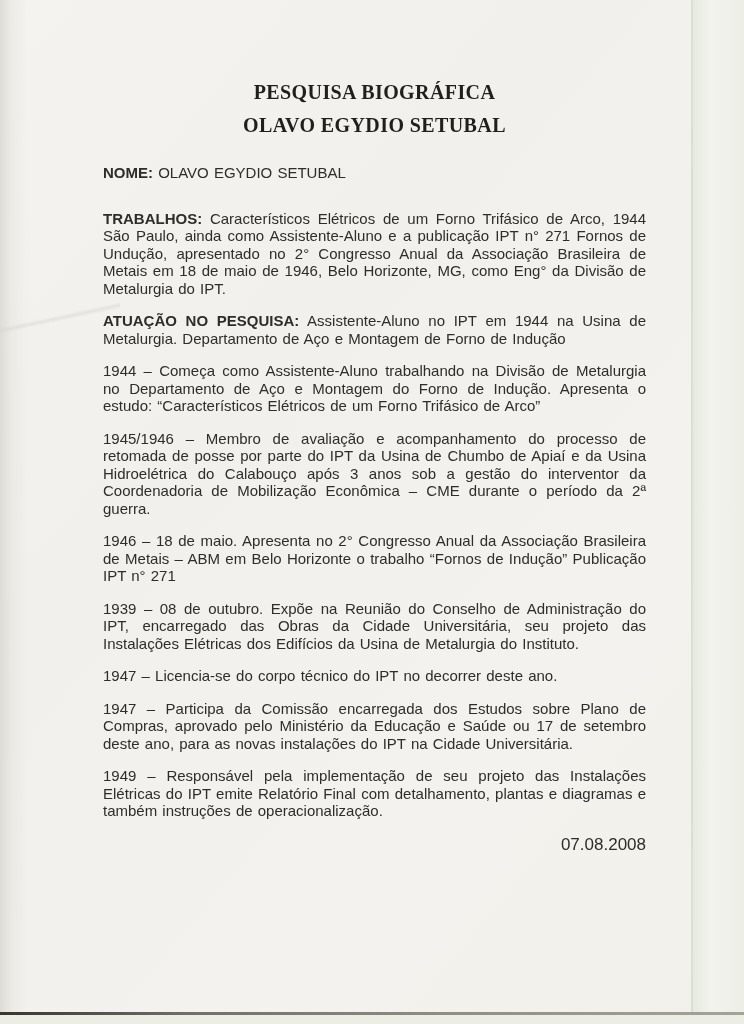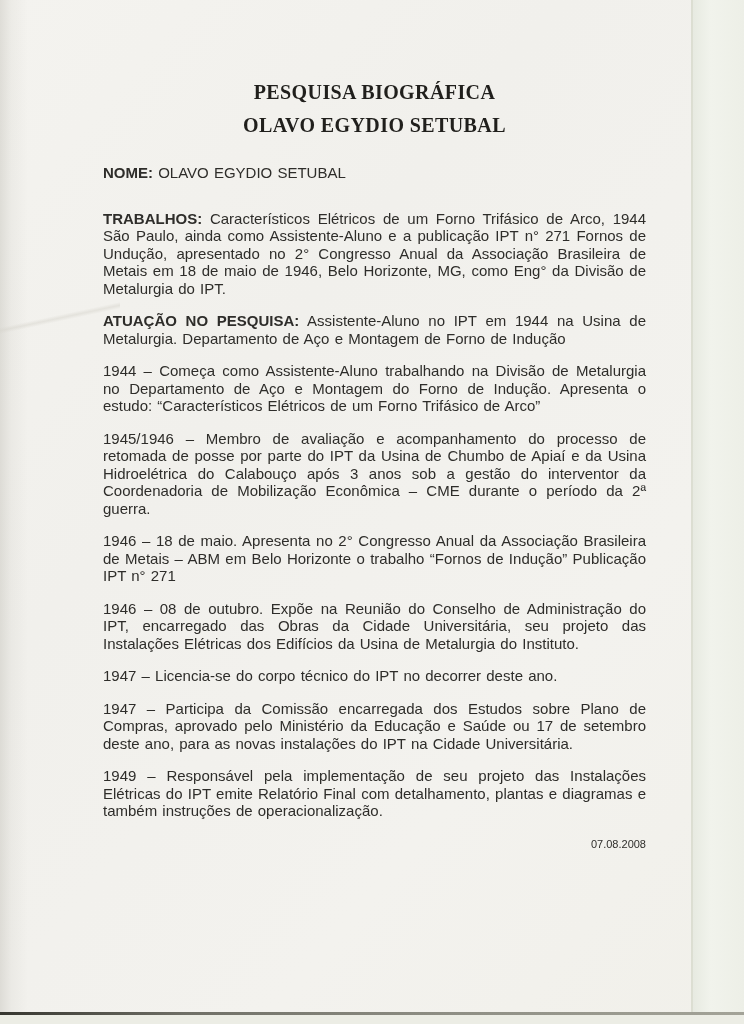--- a/index.html
+++ b/index.html
@@ -60,21 +60,21 @@
     text-align: justify;
     text-align-last: left;
     margin-top: 15px;
     word-spacing: 1px;
     color: #2e2d2a;
   }
   p.para.first { margin-top: 16px; }
   p.para.gap-xl { margin-top: 28px; }
   .label { font-weight: bold; }
   p.doc-date {
-    font-size: 11px;
+    font-size: 17px;
     line-height: 17.5px;
     margin-top: 16px;
     text-align: right;
     color: #2e2d2a;
   }
 </style>
 </head>
 <body>
 
 <div class="paper"></div>
@@ -103,21 +103,21 @@
     </p>
 
     <p class="para">
       <span class="label">ATUAÇÃO NO PESQUISA:</span>
       <span>Assistente-Aluno no IPT em 1944 na Usina de Metalurgia. Departamento de Aço e Montagem de Forno de Indução</span>
     </p>
 
     <p class="para">1944 – Começa como Assistente-Aluno trabalhando na Divisão de Metalurgia no Departamento de Aço e Montagem do Forno de Indução. Apresenta o estudo: “Característicos Elétricos de um Forno Trifásico de Arco”</p>
     <p class="para">1945/1946 – Membro de avaliação e acompanhamento do processo de retomada de posse por parte do IPT da Usina de Chumbo de Apiaí e da Usina Hidroelétrica do Calabouço após 3 anos sob a gestão do interventor da Coordenadoria de Mobilização Econômica – CME durante o período da 2ª guerra.</p>
     <p class="para">1946 – 18 de maio. Apresenta no 2° Congresso Anual da Associação Brasileira de Metais – ABM em Belo Horizonte o trabalho “Fornos de Indução” Publicação IPT n° 271</p>
-    <p class="para">1946 – 08 de outubro. Expõe na Reunião do Conselho de Administração do IPT, encarregado das Obras da Cidade Universitária, seu projeto das Instalações Elétricas dos Edifícios da Usina de Metalurgia do Instituto.</p>
+    <p class="para">1939 – 08 de outubro. Expõe na Reunião do Conselho de Administração do IPT, encarregado das Obras da Cidade Universitária, seu projeto das Instalações Elétricas dos Edifícios da Usina de Metalurgia do Instituto.</p>
     <p class="para">1947 – Licencia-se do corpo técnico do IPT no decorrer deste ano.</p>
     <p class="para">1947 – Participa da Comissão encarregada dos Estudos sobre Plano de Compras, aprovado pelo Ministério da Educação e Saúde ou 17 de setembro deste ano, para as novas instalações do IPT na Cidade Universitária.</p>
     <p class="para">1949 – Responsável pela implementação de seu projeto das Instalações Elétricas do IPT emite Relatório Final com detalhamento, plantas e diagramas e também instruções de operacionalização.</p>
 
     <p class="doc-date">07.08.2008</p>
 
   </div>
 </div>
 
 </body></html>

